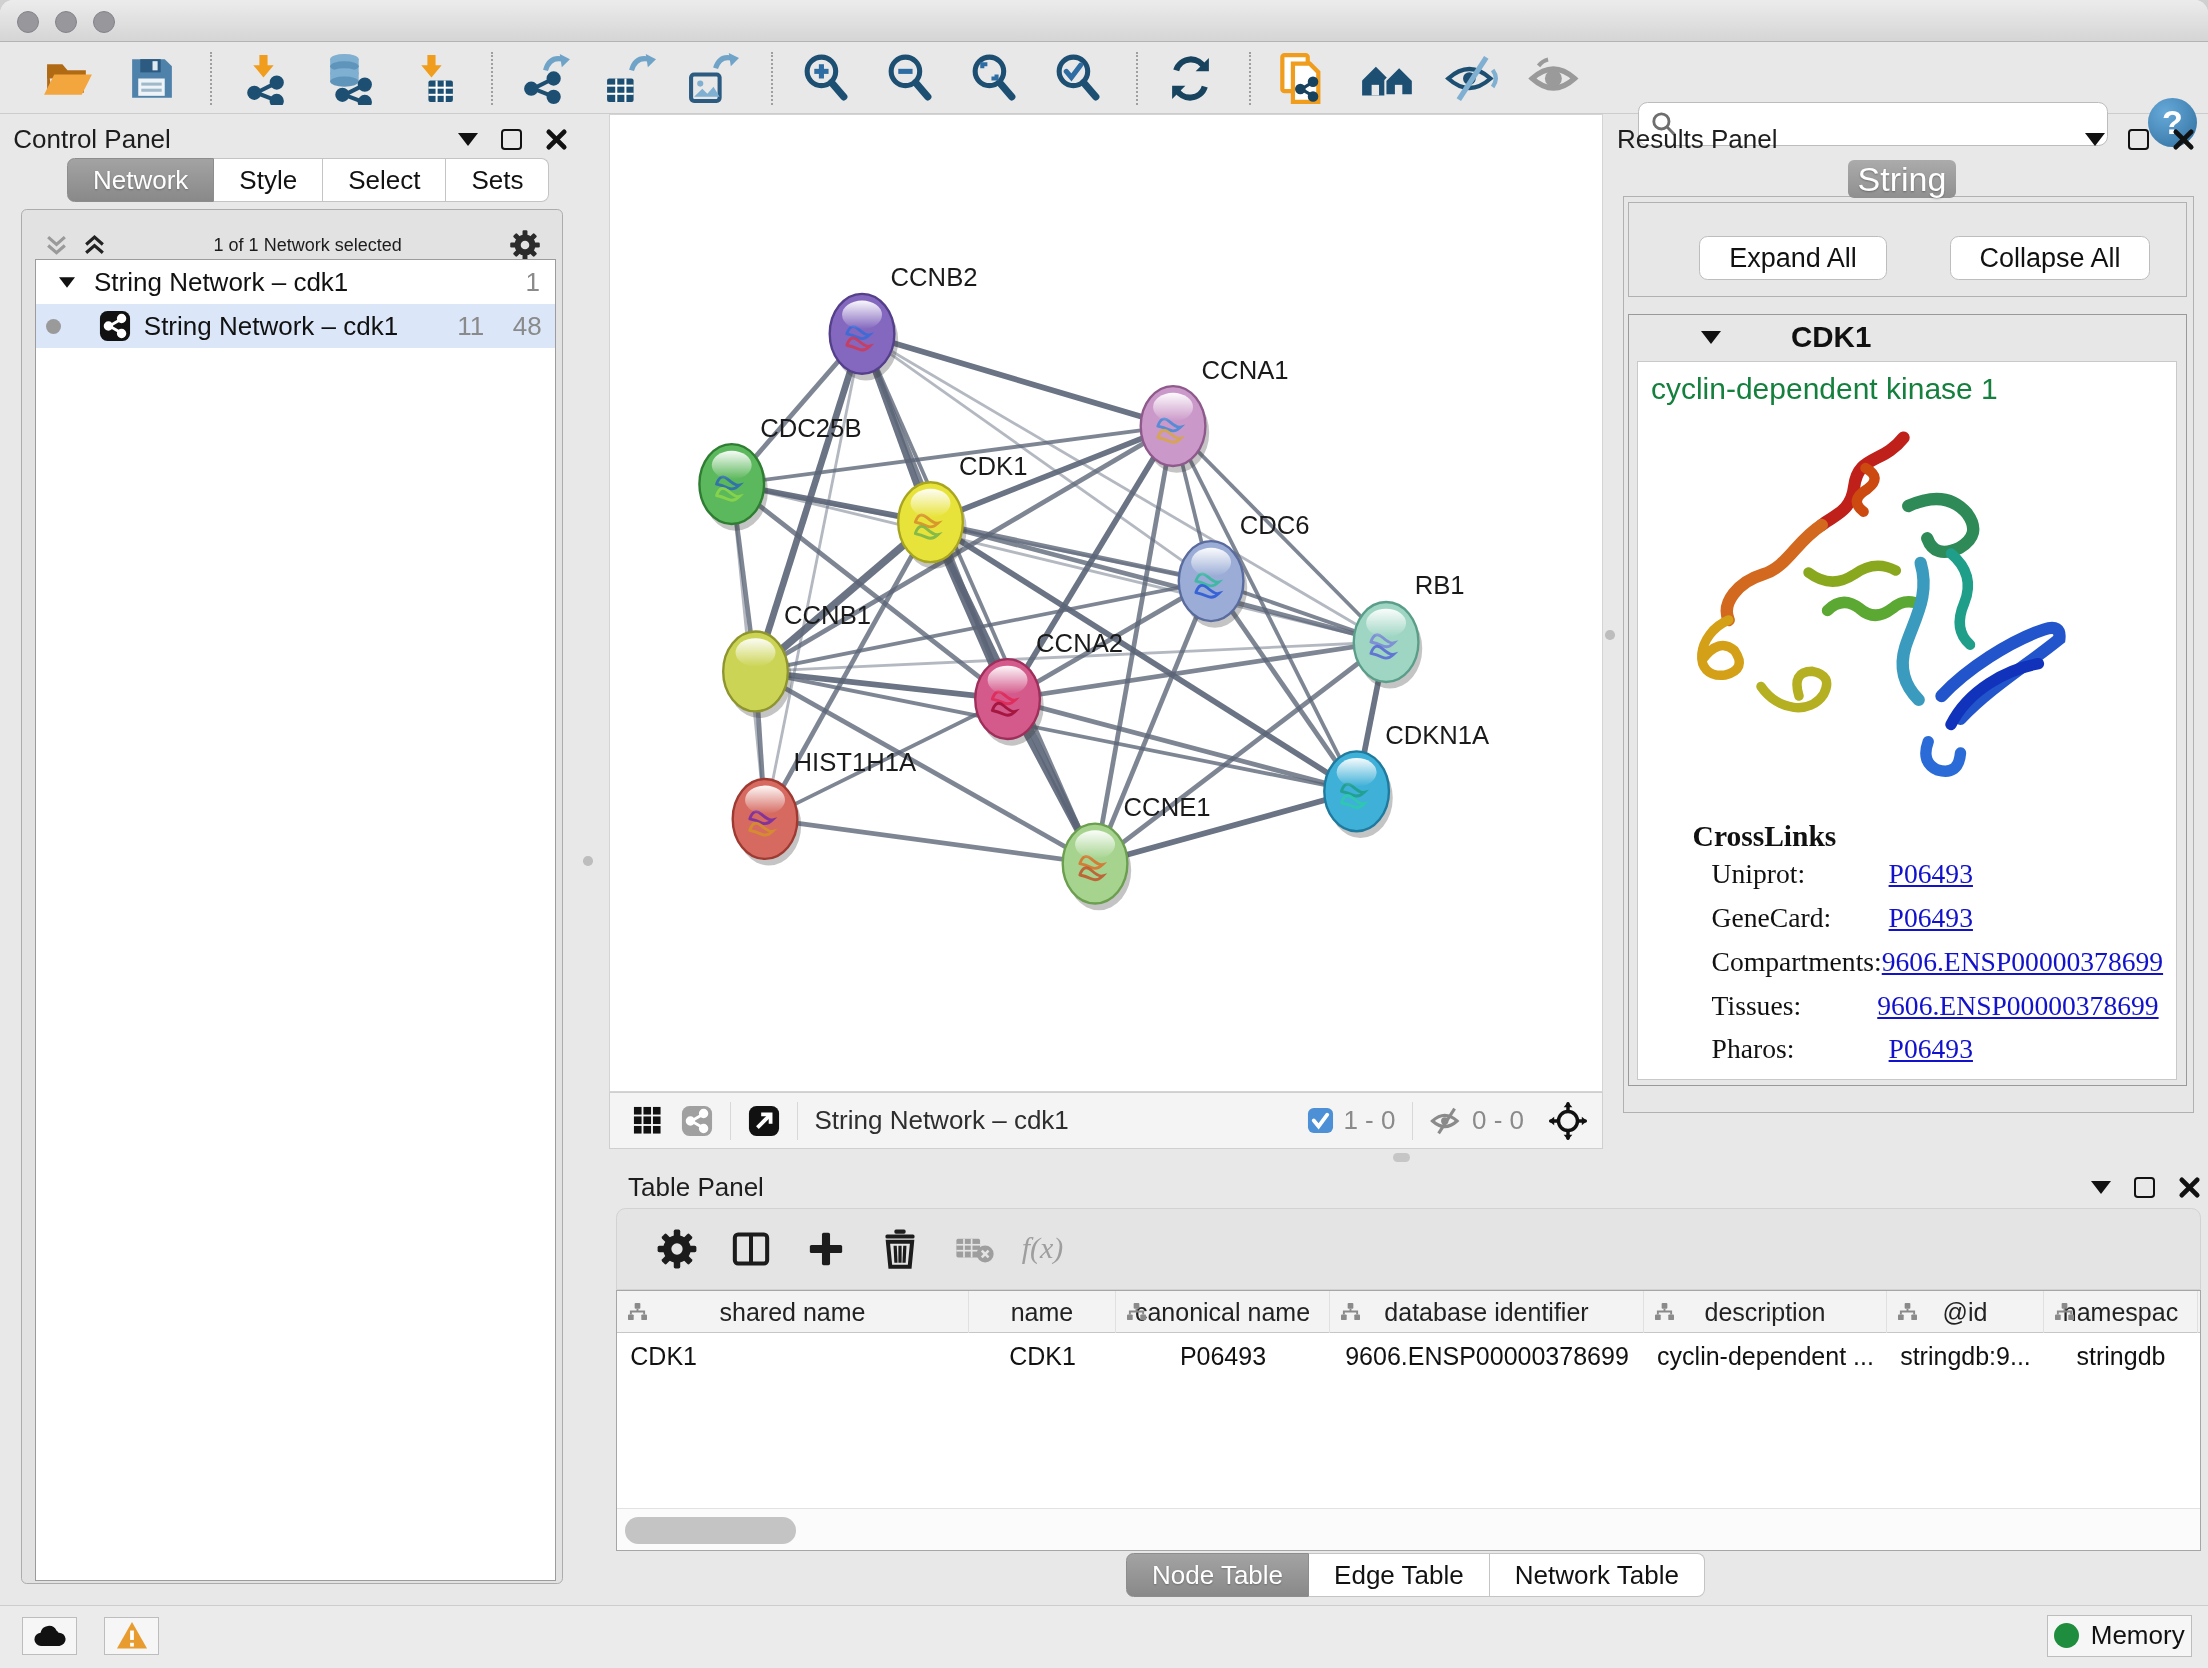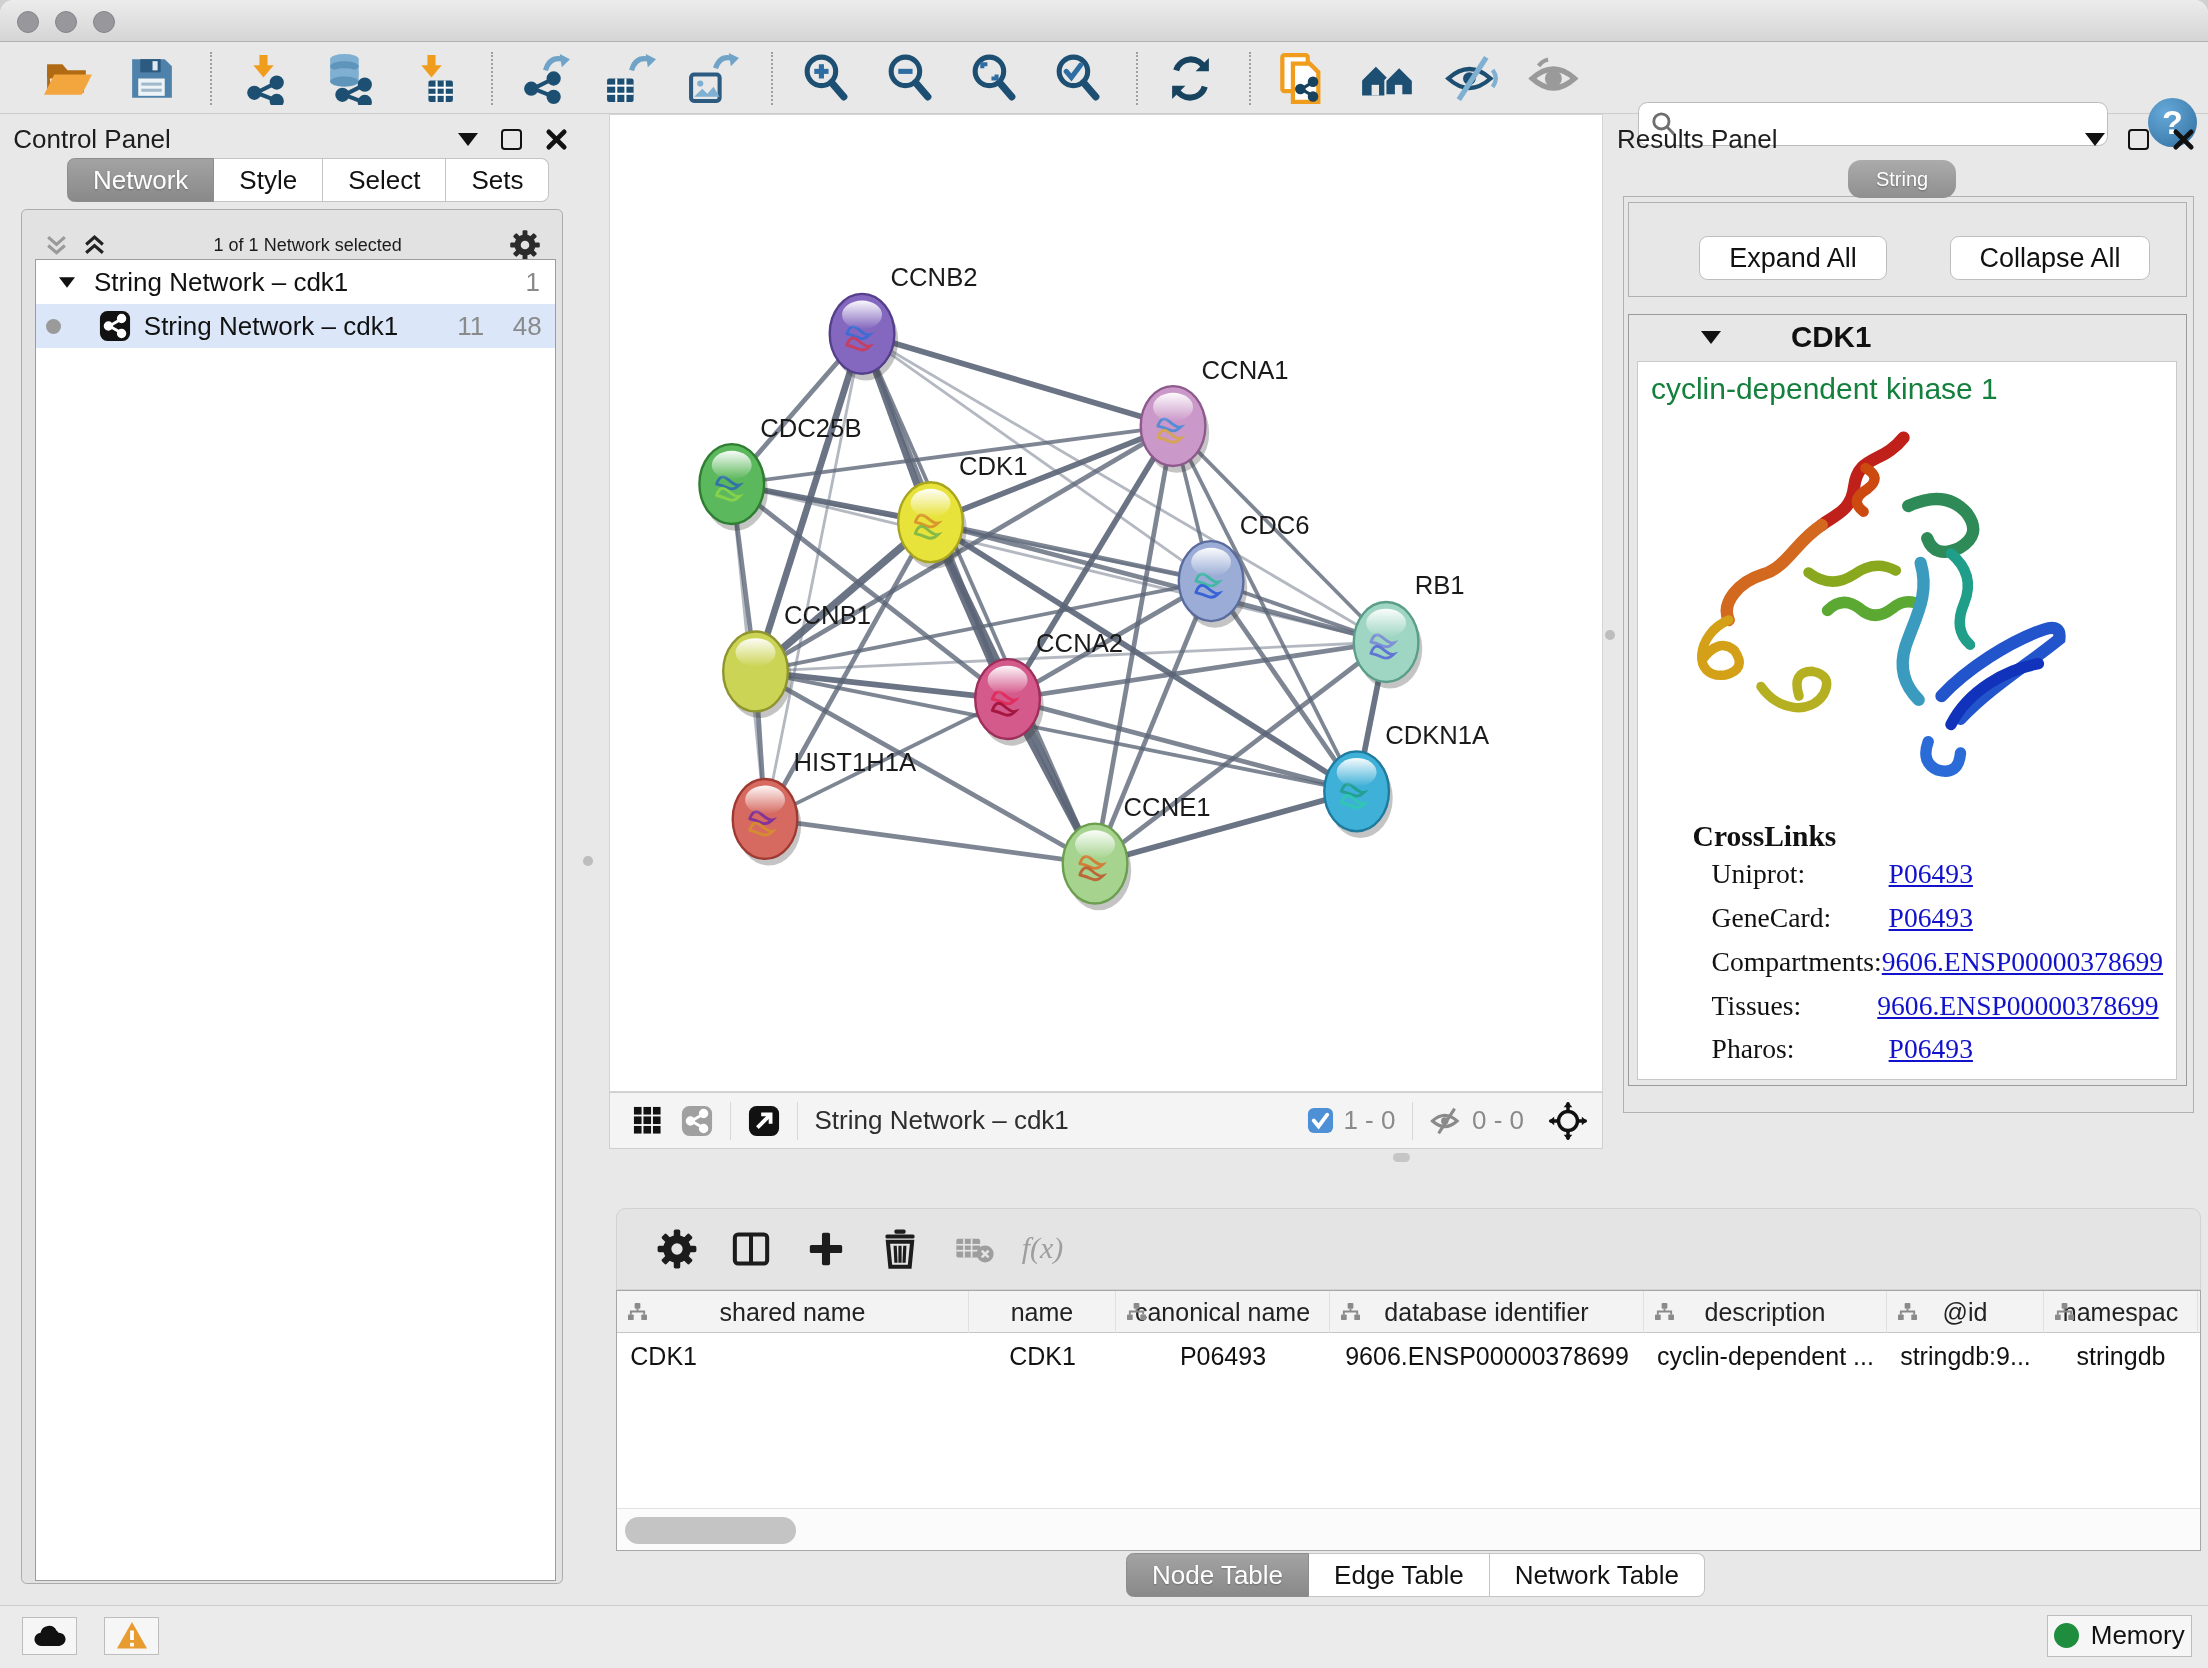--- a/index.html
+++ b/index.html
@@ -43,21 +43,21 @@
 
   
   .net-canvas { left:609px; top:114px; width:994px; height:978px; background:#fff; border:1px solid #d4d4d4; }
   .net-bar { left:609px; top:1092px; width:994px; height:57px; background:#f4f4f4; border:1px solid #cfcfcf; display:flex; align-items:center; }
   .nb-sep { height:38px; border-left:1.9px solid #d8d8d8; margin:0 17px; }
   .nb-count { font-size:26px; color:#8a8a8a; margin-left:9.5px; }
   .grip-dot { width:9.5px; height:9.5px; border-radius:50%; background:#bdbdbd; }
   .grip-pill { width:17px; height:8.6px; border-radius:4.8px; background:#c6c6c6; }
 
   
-  .rp-badge { left:1848px; top:160px; width:108px; height:38px; background:linear-gradient(#ababab,#8f8f8f); color:#fff; border-radius:13px; font-size:20px; display:flex; align-items:center; justify-content:center; text-shadow:0 1px 1.9px rgba(0,0,0,.3); }
+  .rp-badge { left:1848px; top:160px; width:108px; height:38px; background:linear-gradient(#ababab,#8f8f8f); color:#fff; border-radius:6px; font-size:34px; display:flex; align-items:center; justify-content:center; text-shadow:0 1px 1.9px rgba(0,0,0,.3); }
   .rp-outer { left:1623px; top:196px; width:571px; height:917px; background:#e7e7e7; border:1.9px solid #b1b1b1; }
   .rp-btnbox { left:1628px; top:202px; width:559px; height:95px; background:#e7e7e7; border:1.9px solid #b1b1b1; }
   .rp-btn { position:absolute; height:44px; background:#fff; border:1.9px solid #bdbdbd; border-radius:8.6px; font-size:27px; color:#111; display:flex; align-items:center; justify-content:center; }
   .rp-card { left:1628px; top:314px; width:559px; height:772px; background:#e7e7e7; border:1.9px solid #9a9a9a; }
   .rp-card-hdr { position:absolute; left:0; top:0; width:100%; height:44px; display:flex; align-items:center; }
   .rp-white { position:absolute; left:7.6px; top:46px; width:540px; height:719px; background:#fff; border:1px solid #c9c9c9; }
   .rp-desc { position:absolute; left:13.3px; top:9.5px; font-size:30px; color:#15803d; }
   .serif { font-family:"Liberation Serif",serif; }
   .cl-title { position:absolute; left:55px; top:458px; font-size:29.5px; font-weight:bold; color:#111; }
   .cl-row { position:absolute; left:74px; width:447px; height:44px; font-size:27.6px; color:#111; display:flex; }
@@ -627,20 +627,33 @@
             <a class="cl-link" href="#">9606.ENSP00000378699</a>
           </div>
           <div class="cl-row serif" style="top: 671px;">
             <span class="cl-label">Pharos:</span>
             <a class="cl-link" href="#">P06493</a>
           </div>
         </div>
     </div>
   </div>
 
+  <div class="abs" style="left:628px;top:1170px;width:1573px;height:34px;display:flex;align-items:center;justify-content:space-between;">
+    <span class="panel-title">Table Panel</span>
+    <span class="hdr-ctrl">
+      <span class="tri-down"></span>
+      <span class="sq"></span>
+      <svg width="23" height="23" viewBox="0 0 24 24">
+          <g stroke="#111" stroke-width="5" stroke-linecap="round">
+            <line x1="4" y1="4" x2="20" y2="20"></line>
+            <line x1="20" y1="4" x2="4" y2="20"></line>
+          </g>
+        </svg>
+    </span>
+  </div>
   <div class="abs tp-toolbar">
     <div class="tp-tbtn">
       <svg width="42" height="42" viewBox="0 0 52 52">
         <g fill="#1c1c1c" transform="translate(26,26)">
           <rect x="-4" y="-24" width="8" height="48" rx="2"></rect>
             <rect x="-4" y="-24" width="8" height="48" rx="2" transform="rotate(45)"></rect>
             <rect x="-4" y="-24" width="8" height="48" rx="2" transform="rotate(90)"></rect>
             <rect x="-4" y="-24" width="8" height="48" rx="2" transform="rotate(135)"></rect>
           <circle r="17"></circle>
             <circle r="7" fill="#e4e4e4"></circle>

